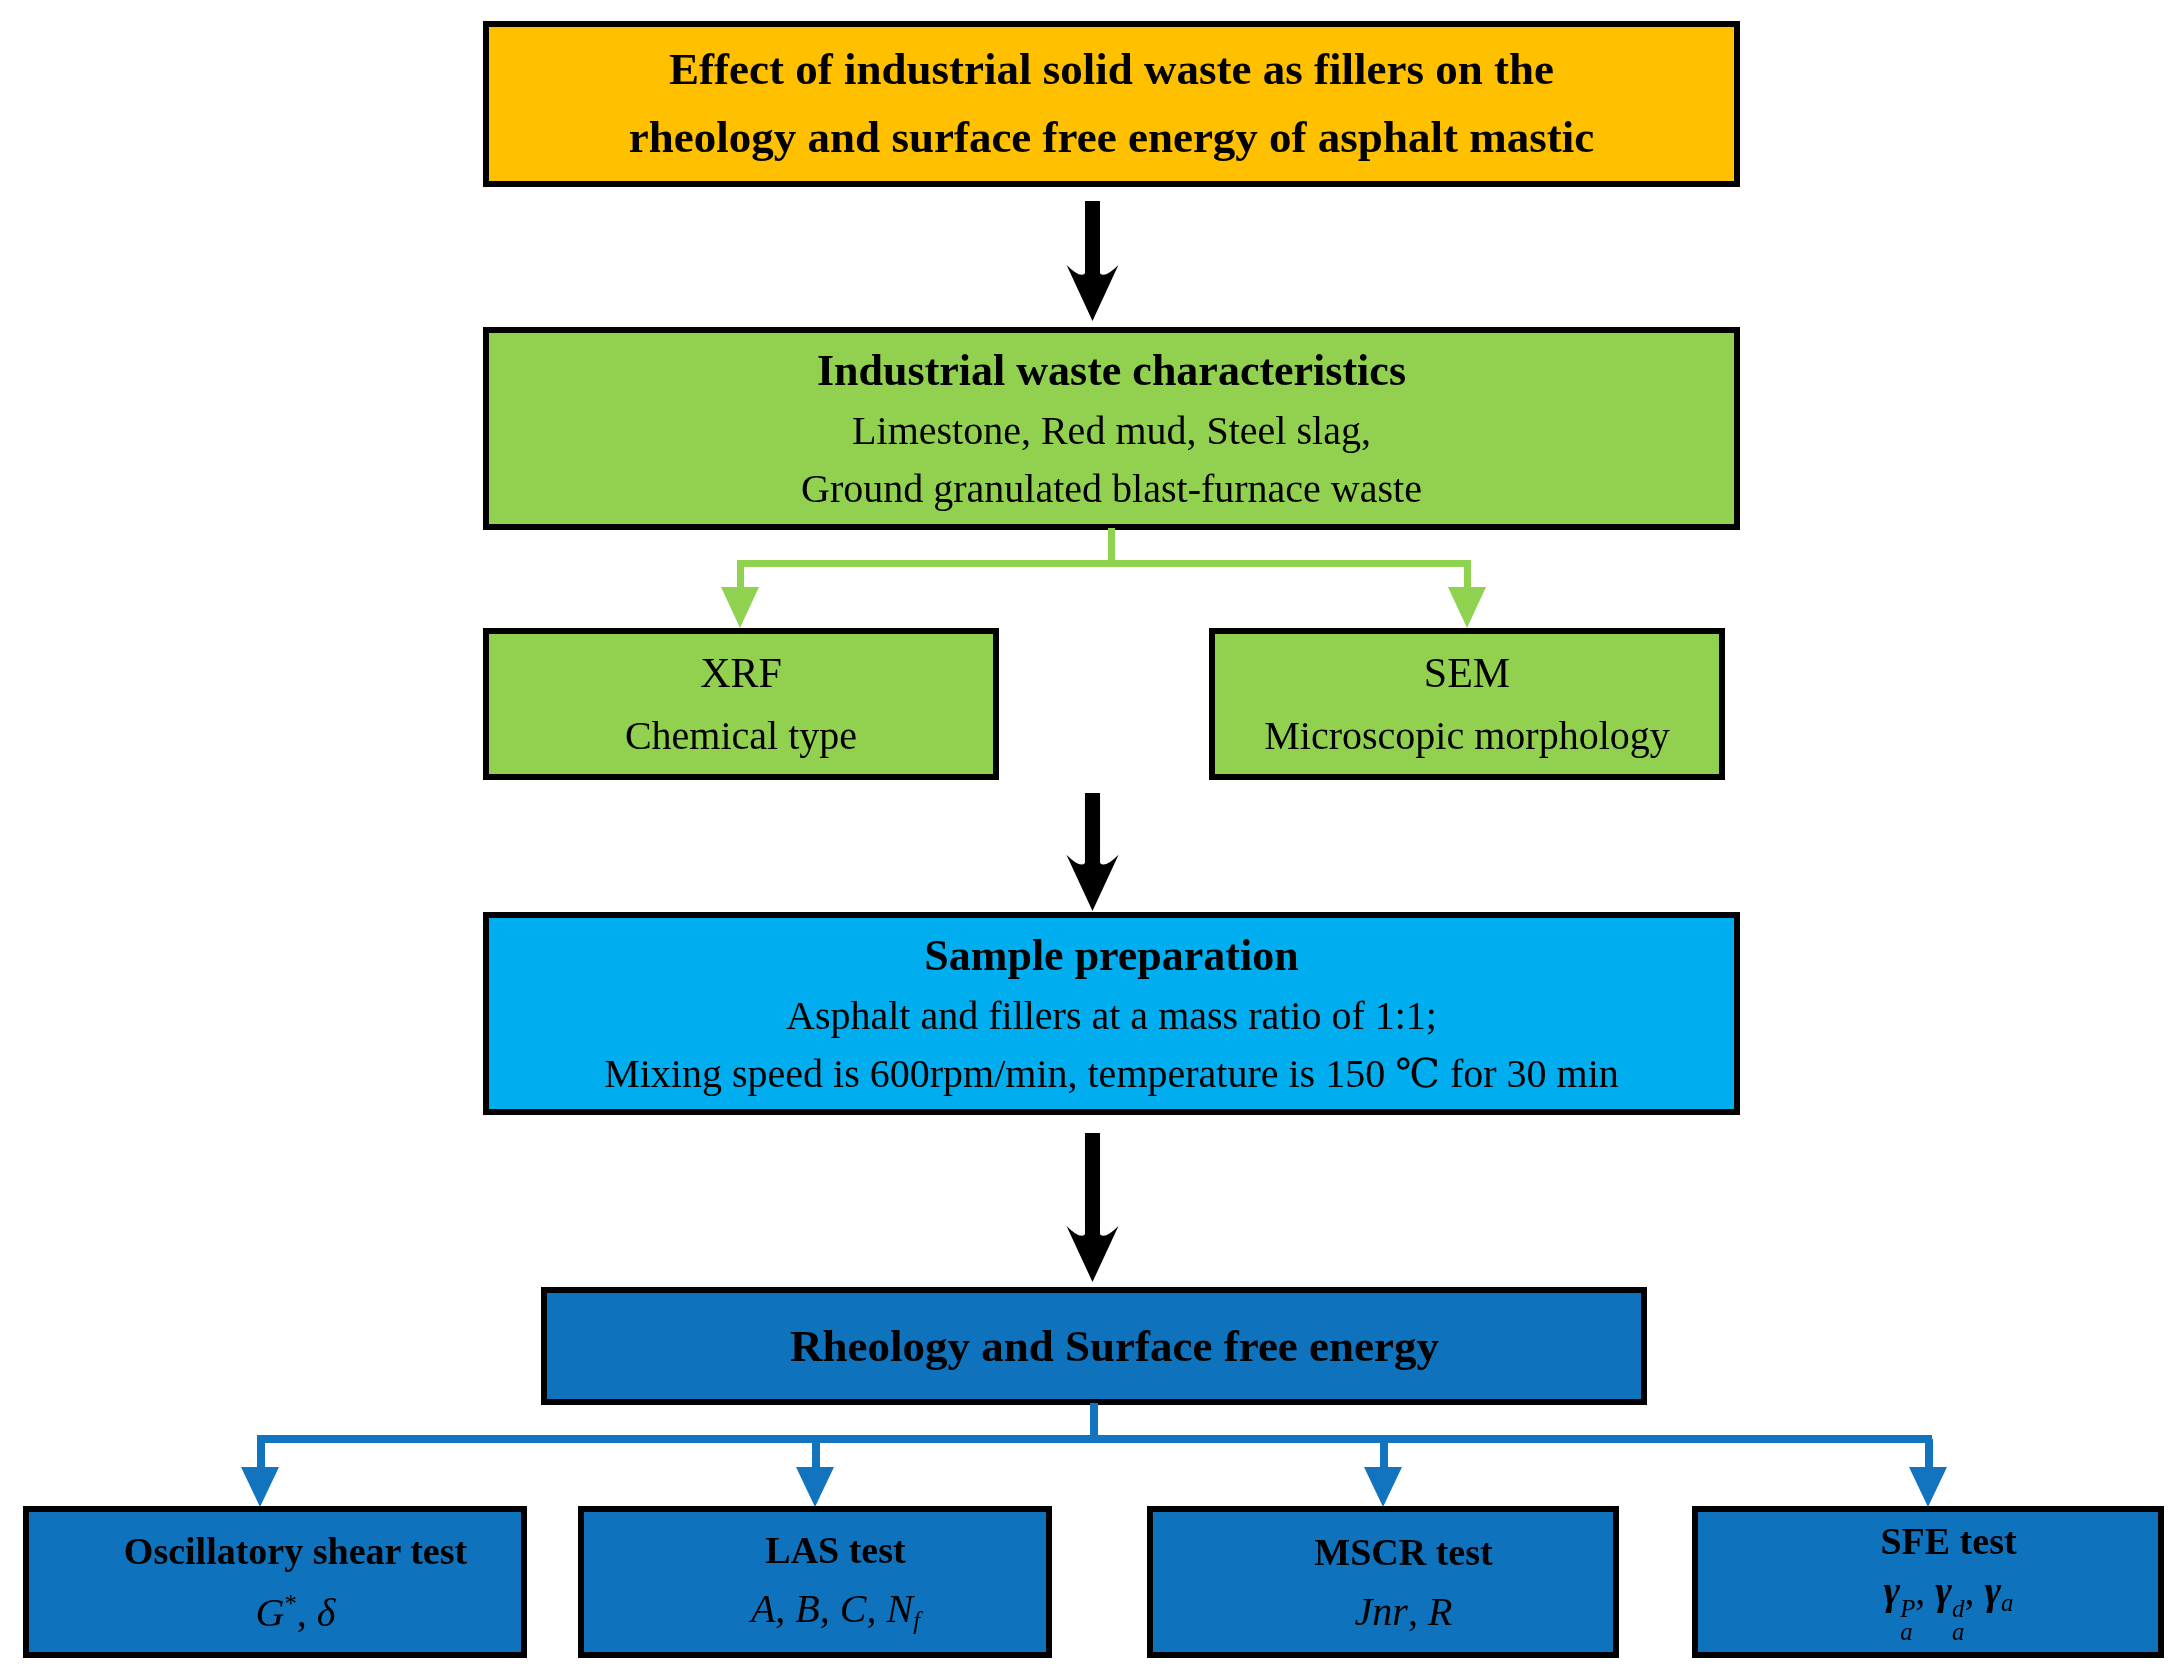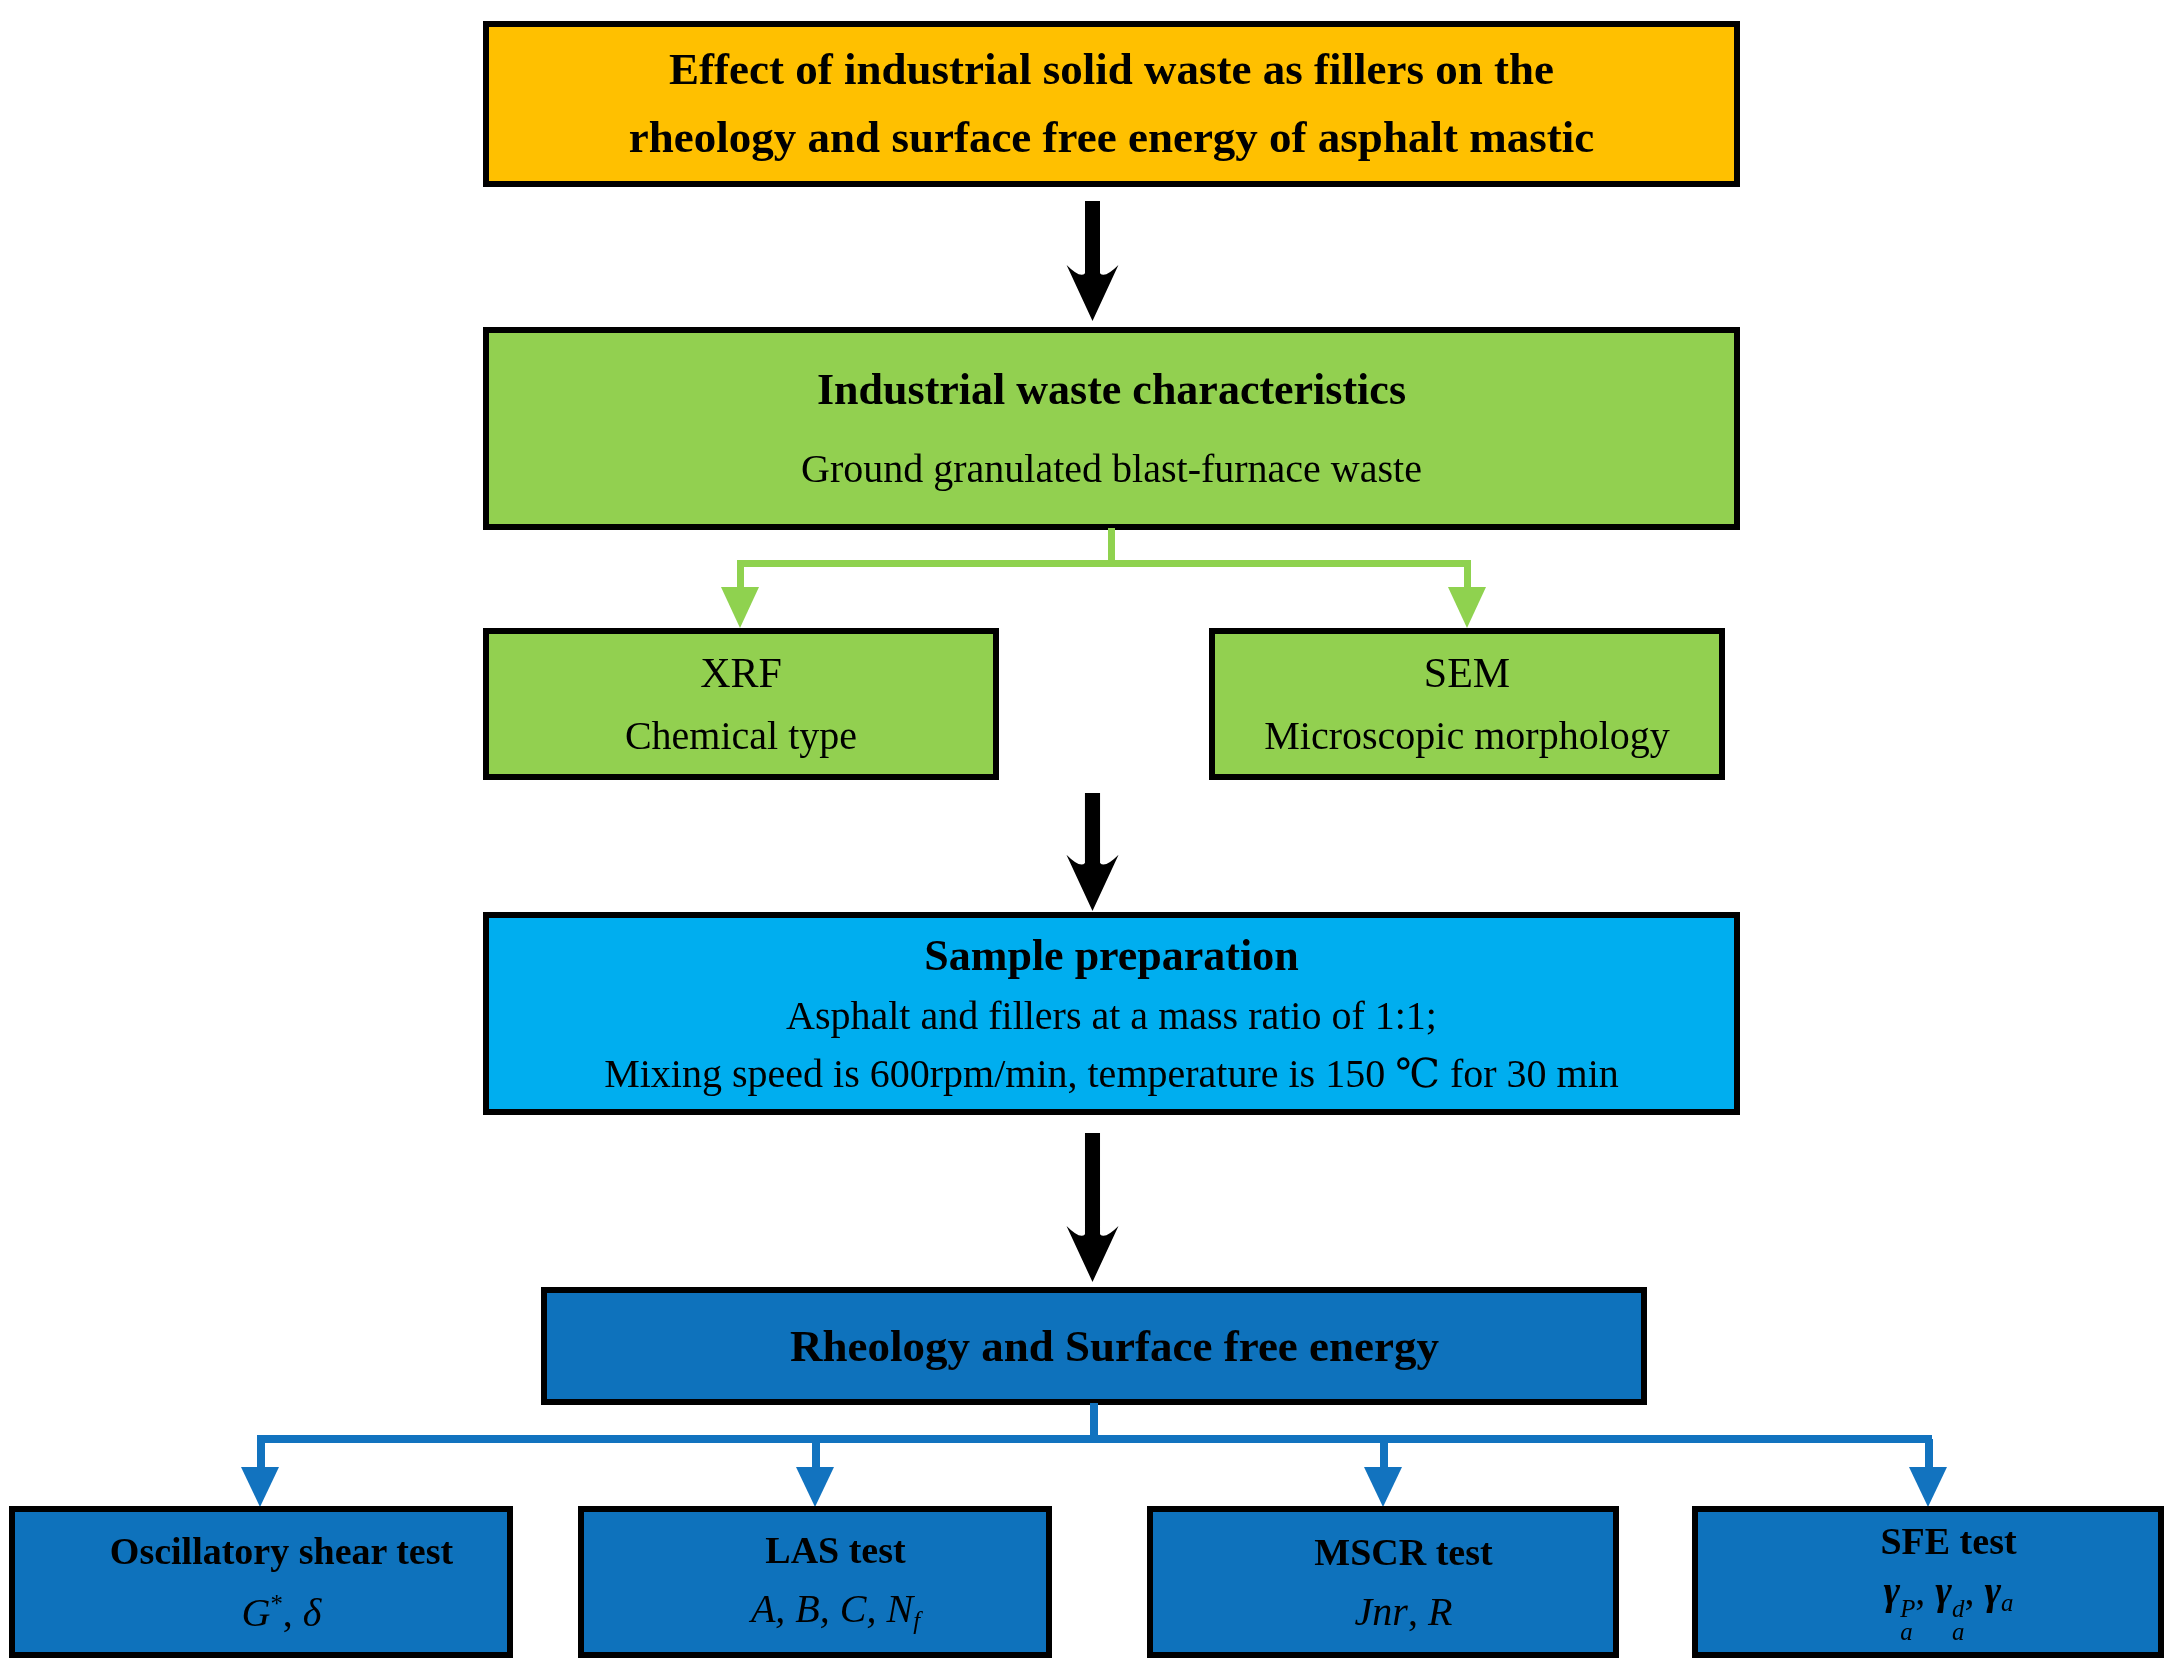--- a/index.html
+++ b/index.html
@@ -62,20 +62,21 @@
     <div class="ln b fs66">Effect of industrial solid waste as fillers on the</div>
     <div class="ln b fs66">rheology and surface free energy of asphalt mastic</div>
   </div>
 
   <svg class="arr" style="left:1065px;top:201px;" width="55" height="120" viewBox="0 0 80 176">
     <path d="M29,0 H51 V106 Q58,114 78,94 L40,176 L2,94 Q22,114 29,106 Z"></path>
   </svg>
 
   <div class="box bg-green" style="left:483px;top:327px;width:1257px;height:203px;">
     <div class="ln b fs64">Industrial waste characteristics</div>
+    <div class="ln fs58">Limestone, Red mud, Steel slag,</div>
     <div class="ln fs58">Ground granulated blast-furnace waste</div>
   </div>
 
   <div class="seg gr" style="left:1108px;top:528px;width:6.8px;height:36px;"></div>
   <div class="seg gr" style="left:737px;top:560px;width:734px;height:6.8px;"></div>
   <div class="seg gr" style="left:737px;top:564px;width:6.8px;height:25px;"></div>
   <div class="seg gr" style="left:1464px;top:564px;width:6.8px;height:25px;"></div>
   <div class="tri gr" style="left:721px;top:587px;"></div>
   <div class="tri gr" style="left:1448px;top:587px;"></div>
 
@@ -111,21 +112,21 @@
   <div class="seg bl" style="left:257px;top:1435px;width:1675px;height:7.5px;"></div>
   <div class="seg bl" style="left:257px;top:1439px;width:7.5px;height:30px;"></div>
   <div class="seg bl" style="left:812px;top:1439px;width:7.5px;height:30px;"></div>
   <div class="seg bl" style="left:1380px;top:1439px;width:7.5px;height:30px;"></div>
   <div class="seg bl" style="left:1925px;top:1439px;width:7.5px;height:30px;"></div>
   <div class="tri bl" style="left:241px;top:1467px;"></div>
   <div class="tri bl" style="left:796px;top:1467px;"></div>
   <div class="tri bl" style="left:1364px;top:1467px;"></div>
   <div class="tri bl" style="left:1909px;top:1467px;"></div>
 
-  <div class="box bg-darkblue" style="left:9px;top:1506px;width:504px;height:152px;">
+  <div class="box bg-darkblue" style="left:23px;top:1506px;width:504px;height:152px;">
     <div class="ln b fs56">Oscillatory shear test</div>
     <div class="formula"><i>G</i><sup>*</sup><span>, </span><i>δ</i></div>
   </div>
 
   <div class="box bg-darkblue" style="left:578px;top:1506px;width:474px;height:152px;">
     <div class="ln b fs56">LAS test</div>
     <div class="formula"><i>A, B, C, N</i><sub><i>f</i></sub></div>
   </div>
 
   <div class="box bg-darkblue" style="left:1147px;top:1506px;width:472px;height:152px;">

